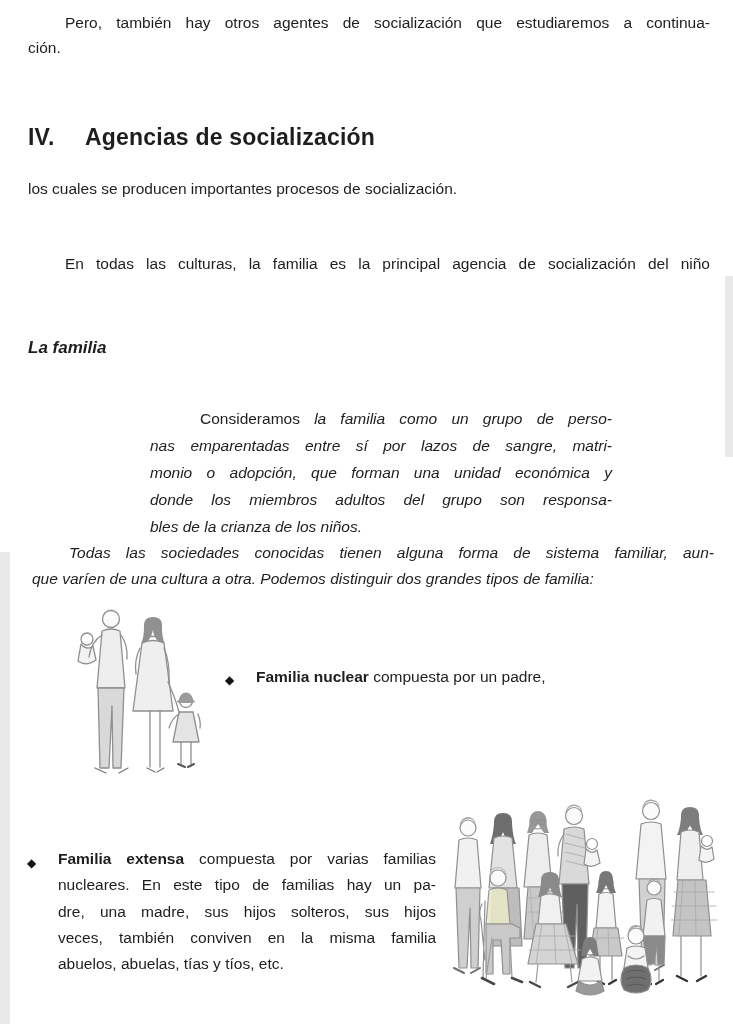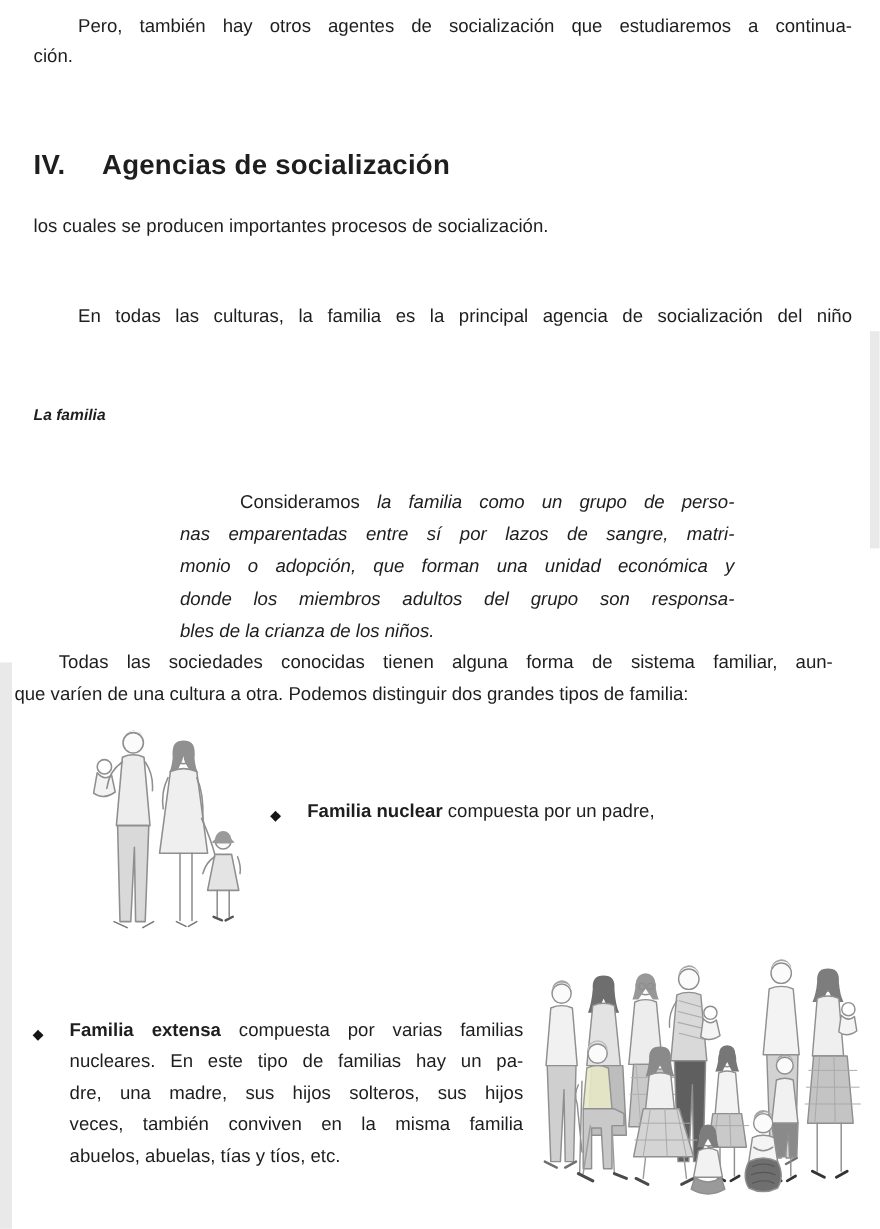--- a/index.html
+++ b/index.html
@@ -20,28 +20,28 @@
   #heading{left:28px;top:124px;display:flex;font-size:23px;font-weight:bold;letter-spacing:.2px;}
   #heading .numeral{width:57px;flex:0 0 57px;}
   
   #definition{left:28px;top:176px;width:682px;}
   #definition .line{line-height:26px;}
   .term-bold-italic{font-weight:bold;font-style:italic;}
   
   #family-par{left:28px;top:251px;width:682px;}
   #family-par .line{line-height:26px;}
   
-  #subheading{left:28px;top:338px;font-size:13px;font-weight:bold;font-style:italic;}
+  #subheading{left:28px;top:338px;font-size:17px;font-weight:bold;font-style:italic;}
   
   #quote{left:150px;top:372px;width:462px;font-style:italic;margin-top:33px;}
   #quote .line{line-height:27px;}
   #quote .q-indent{text-indent:50px;}
   #quote .roman{font-style:normal;}
   
-  #societies{left:12px;top:540px;width:682px;}
+  #societies{left:32px;top:540px;width:682px;font-style:italic;}
   #societies .line{line-height:26px;}
   
   .diamond{font-size:12px;color:#151515;}
   #bullet1-marker{left:225px;top:670px;}
   #bullet1-text{left:256px;top:661px;width:340px;}
   #bullet1-text .line{line-height:31px;}
   .term-bold{font-weight:bold;}
   #bullet2-marker{left:27px;top:853px;}
   #bullet2-text{left:58px;top:846px;width:378px;}
   #bullet2-text .line{line-height:26.3px;}

